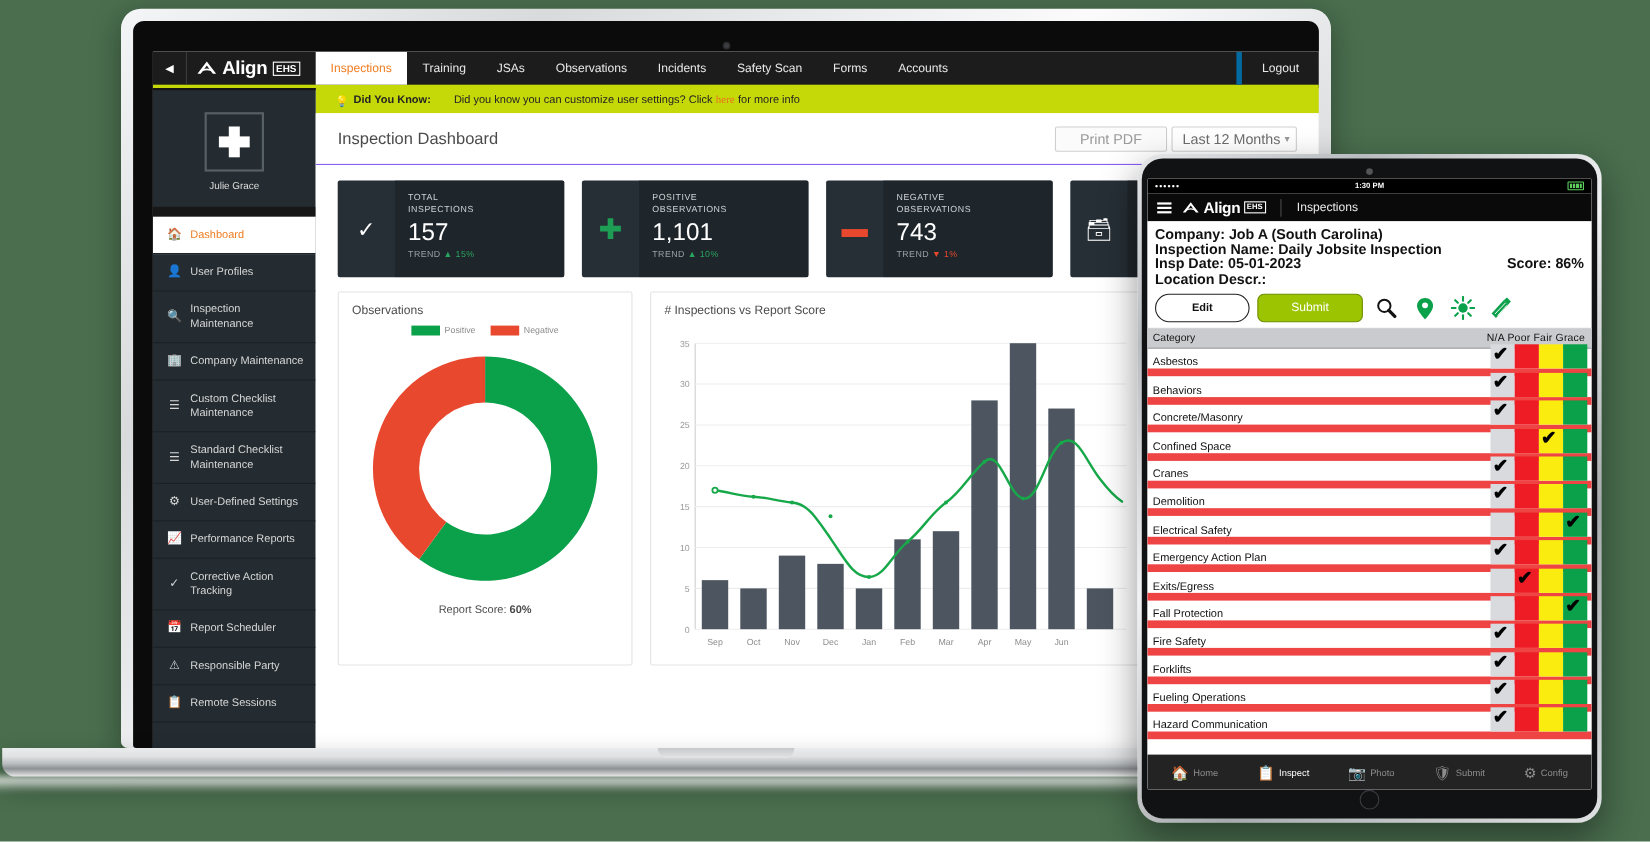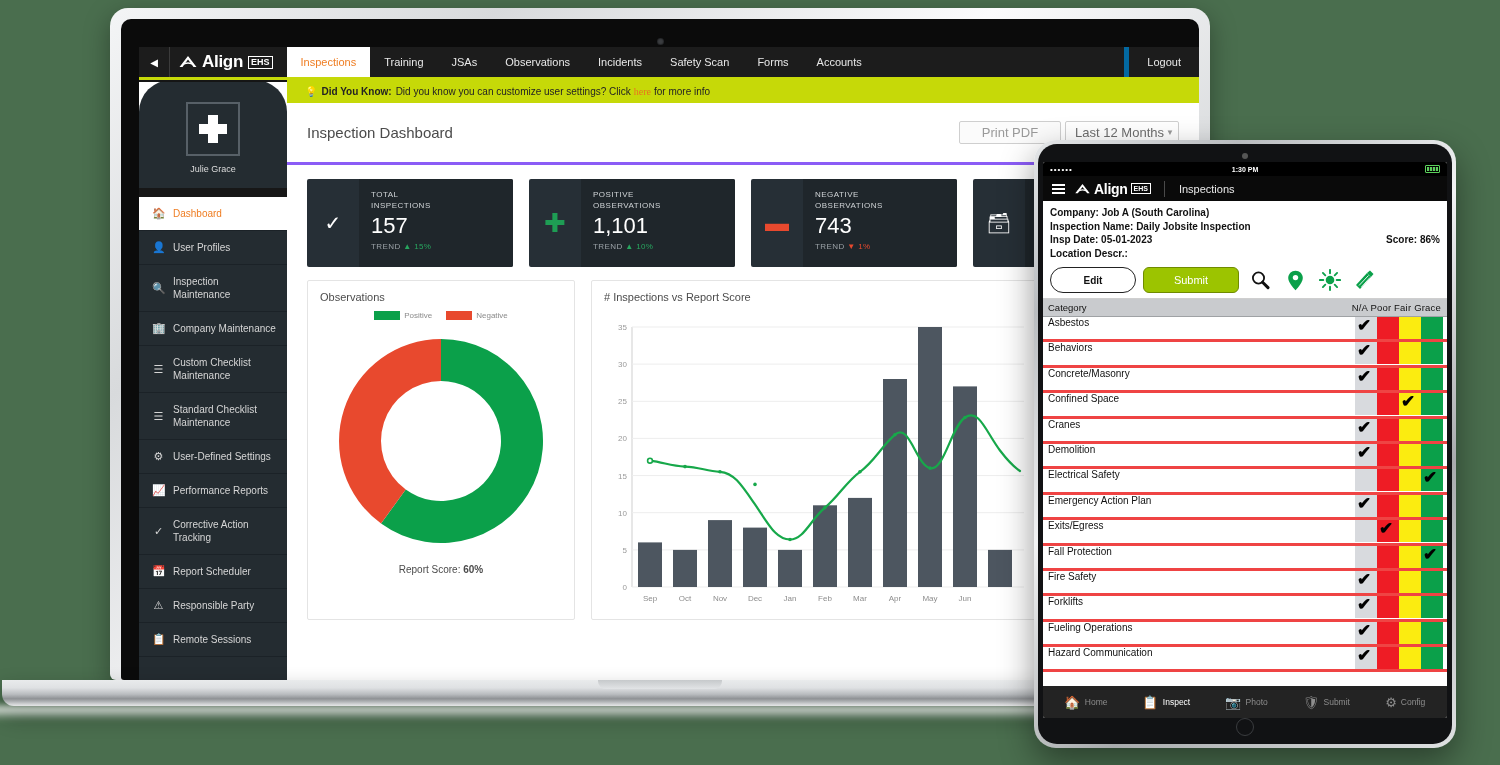--- a/index.html
+++ b/index.html
@@ -84,29 +84,29 @@
     border-left:5px solid #0369a1; cursor:pointer;
   }
 
   
   .banner {
     height:23px; background:#c6d908; display:flex; align-items:center;
     padding-left:18px; font-size:10px; color:#232323;
     margin-left:148px;
   }
   .banner .bulb { margin-right:4px; font-size:10px; }
-  .banner b { margin-right:4px; }
+  .banner b { margin-right:21px; }
   .banner a { color:#e8741e; text-decoration:none; }
 
   
   .lap-body { display:flex; height:611px; }
 
   
   .sidebar { width:148px; background:#242c31; flex:none; position:relative;
-             margin-top:-23px;border-radius:32px; }
+             margin-top:-23px; }
   .side-strip { height:2px; background:#151515; }
   .profile { padding:20px 0 14px; text-align:center; }
   .avatar {
     width:54px; height:54px; border:2px solid #576067; margin:0 auto 8px;
     position:relative; background:#242c31;
   }
   .avatar:before, .avatar:after {
     content:""; position:absolute; background:#fff;
   }
   .avatar:before { left:50%; top:11px; width:10px; height:28px; margin-left:-5px; }
@@ -119,22 +119,22 @@
     padding:10px 10px 10px 13px; font-size:10px; color:#d6d6d6;
     border-bottom:1px solid #1b2227; cursor:pointer; line-height:13px;
   }
   .menu-item .mi { width:13px; flex:none; text-align:center; font-size:11px; }
   .menu-item.active { background:#fff; color:#ef7d22; }
   .menu-item.active .mi { color:#ef7d22; }
 
   
   .content { flex:1; background:#fff; overflow:hidden; position:relative; }
   .page-head {
-    height:62px; display:flex; align-items:center; padding:0 20px;
-    border-bottom:3px solid #8b5cf6;
+    height:47px; display:flex; align-items:center; padding:0 20px;
+    border-bottom:1px solid #8b5cf6;
   }
   .page-title { font-size:15px; color:#4b4b4b; }
   .head-right { margin-left:auto; display:flex; align-items:flex-start; gap:4px; position:relative; }
   .btn-print {
     border:1px solid #cfcfcf; background:#fbfbfb; color:#9a9a9a;
     font-size:13px; padding:3px 22px; border-radius:2px; cursor:pointer;
   }
   .sel-range {
     border:1px solid #cfcfcf; background:#fff; color:#6d6d6d;
     font-size:13px; padding:3px 14px 3px 9px; border-radius:2px; cursor:pointer;
@@ -206,21 +206,21 @@
     color:#fff;
   }
   .hamb { display:flex; flex-direction:column; gap:2px; cursor:pointer; }
   .hamb i { display:block; width:13px; height:2px; background:#fff; }
   .tab-brand { display:flex; align-items:center; gap:3px; }
   .tab-brand .bname { font-size:14px; font-weight:bold; letter-spacing:-.3px; }
   .tab-brand .bsub { font-size:7px; font-weight:bold; border:1.3px solid #fff; padding:0 2px; line-height:9px; }
   .tab-nav .vdiv { width:1px; height:16px; background:#4a4a4a; margin-left:4px; }
   .tab-nav .ttl { font-size:11px; color:#e9e9e9; padding-left:5px; }
 
-  .meta { padding:5px 7px 3px; font-size:10px; color:#111; font-weight:bold; line-height:13.5px; }
+  .meta { padding:5px 7px 3px; font-size:13px; color:#111; font-weight:bold; line-height:13.5px; }
   .meta-row { display:flex; }
   .meta-row .score { margin-left:auto; }
   .action-row {
     display:flex; align-items:center; gap:7px; padding:4px 7px 5px; border-bottom:1px solid #cfcfcf;
   }
   .btn-edit {
     width:86px; height:26px; border:1px solid #222; border-radius:13px; background:#fff;
     font-size:10px; font-weight:bold; color:#111; display:flex; align-items:center;
     justify-content:center; cursor:pointer;
   }
@@ -229,22 +229,22 @@
     font-size:11px; color:#fff; display:flex; align-items:center; justify-content:center; cursor:pointer;
   }
   .tab-ico { width:28px; height:26px; display:flex; align-items:center; justify-content:center; cursor:pointer; }
 
   .cat-head {
     display:flex; background:#c9cbce; font-size:9.5px; color:#111; padding:3px 6px 3px 5px;
     border-bottom:1px solid #9fa2a5;
   }
   .cat-head .cols { margin-left:auto; letter-spacing:.2px; }
   .cat-row {
-    display:flex; align-items:flex-start; height:25.4px; padding-left:5px;
-    border-bottom:3px solid #ef4444; font-size:10px; color:#111; position:relative;
+    display:flex; align-items:flex-end; height:25.4px; padding-left:5px;
+    border-bottom:7px solid #ef4444; font-size:10px; color:#111; position:relative;
   }
   .cat-name { flex:1; }
   .cells { display:flex; margin-right:4px; }
   .cell { width:22px; height:22px; position:relative; }
   .cell.na { background:#d8dade; }
   .cell.poor { background:#ee1c25; }
   .cell.fair { background:#fbec10; }
   .cell.good { background:#0ba04a; }
   .tick {
     position:absolute; left:2px; top:-2px; font-size:17px; line-height:22px; color:#000;

